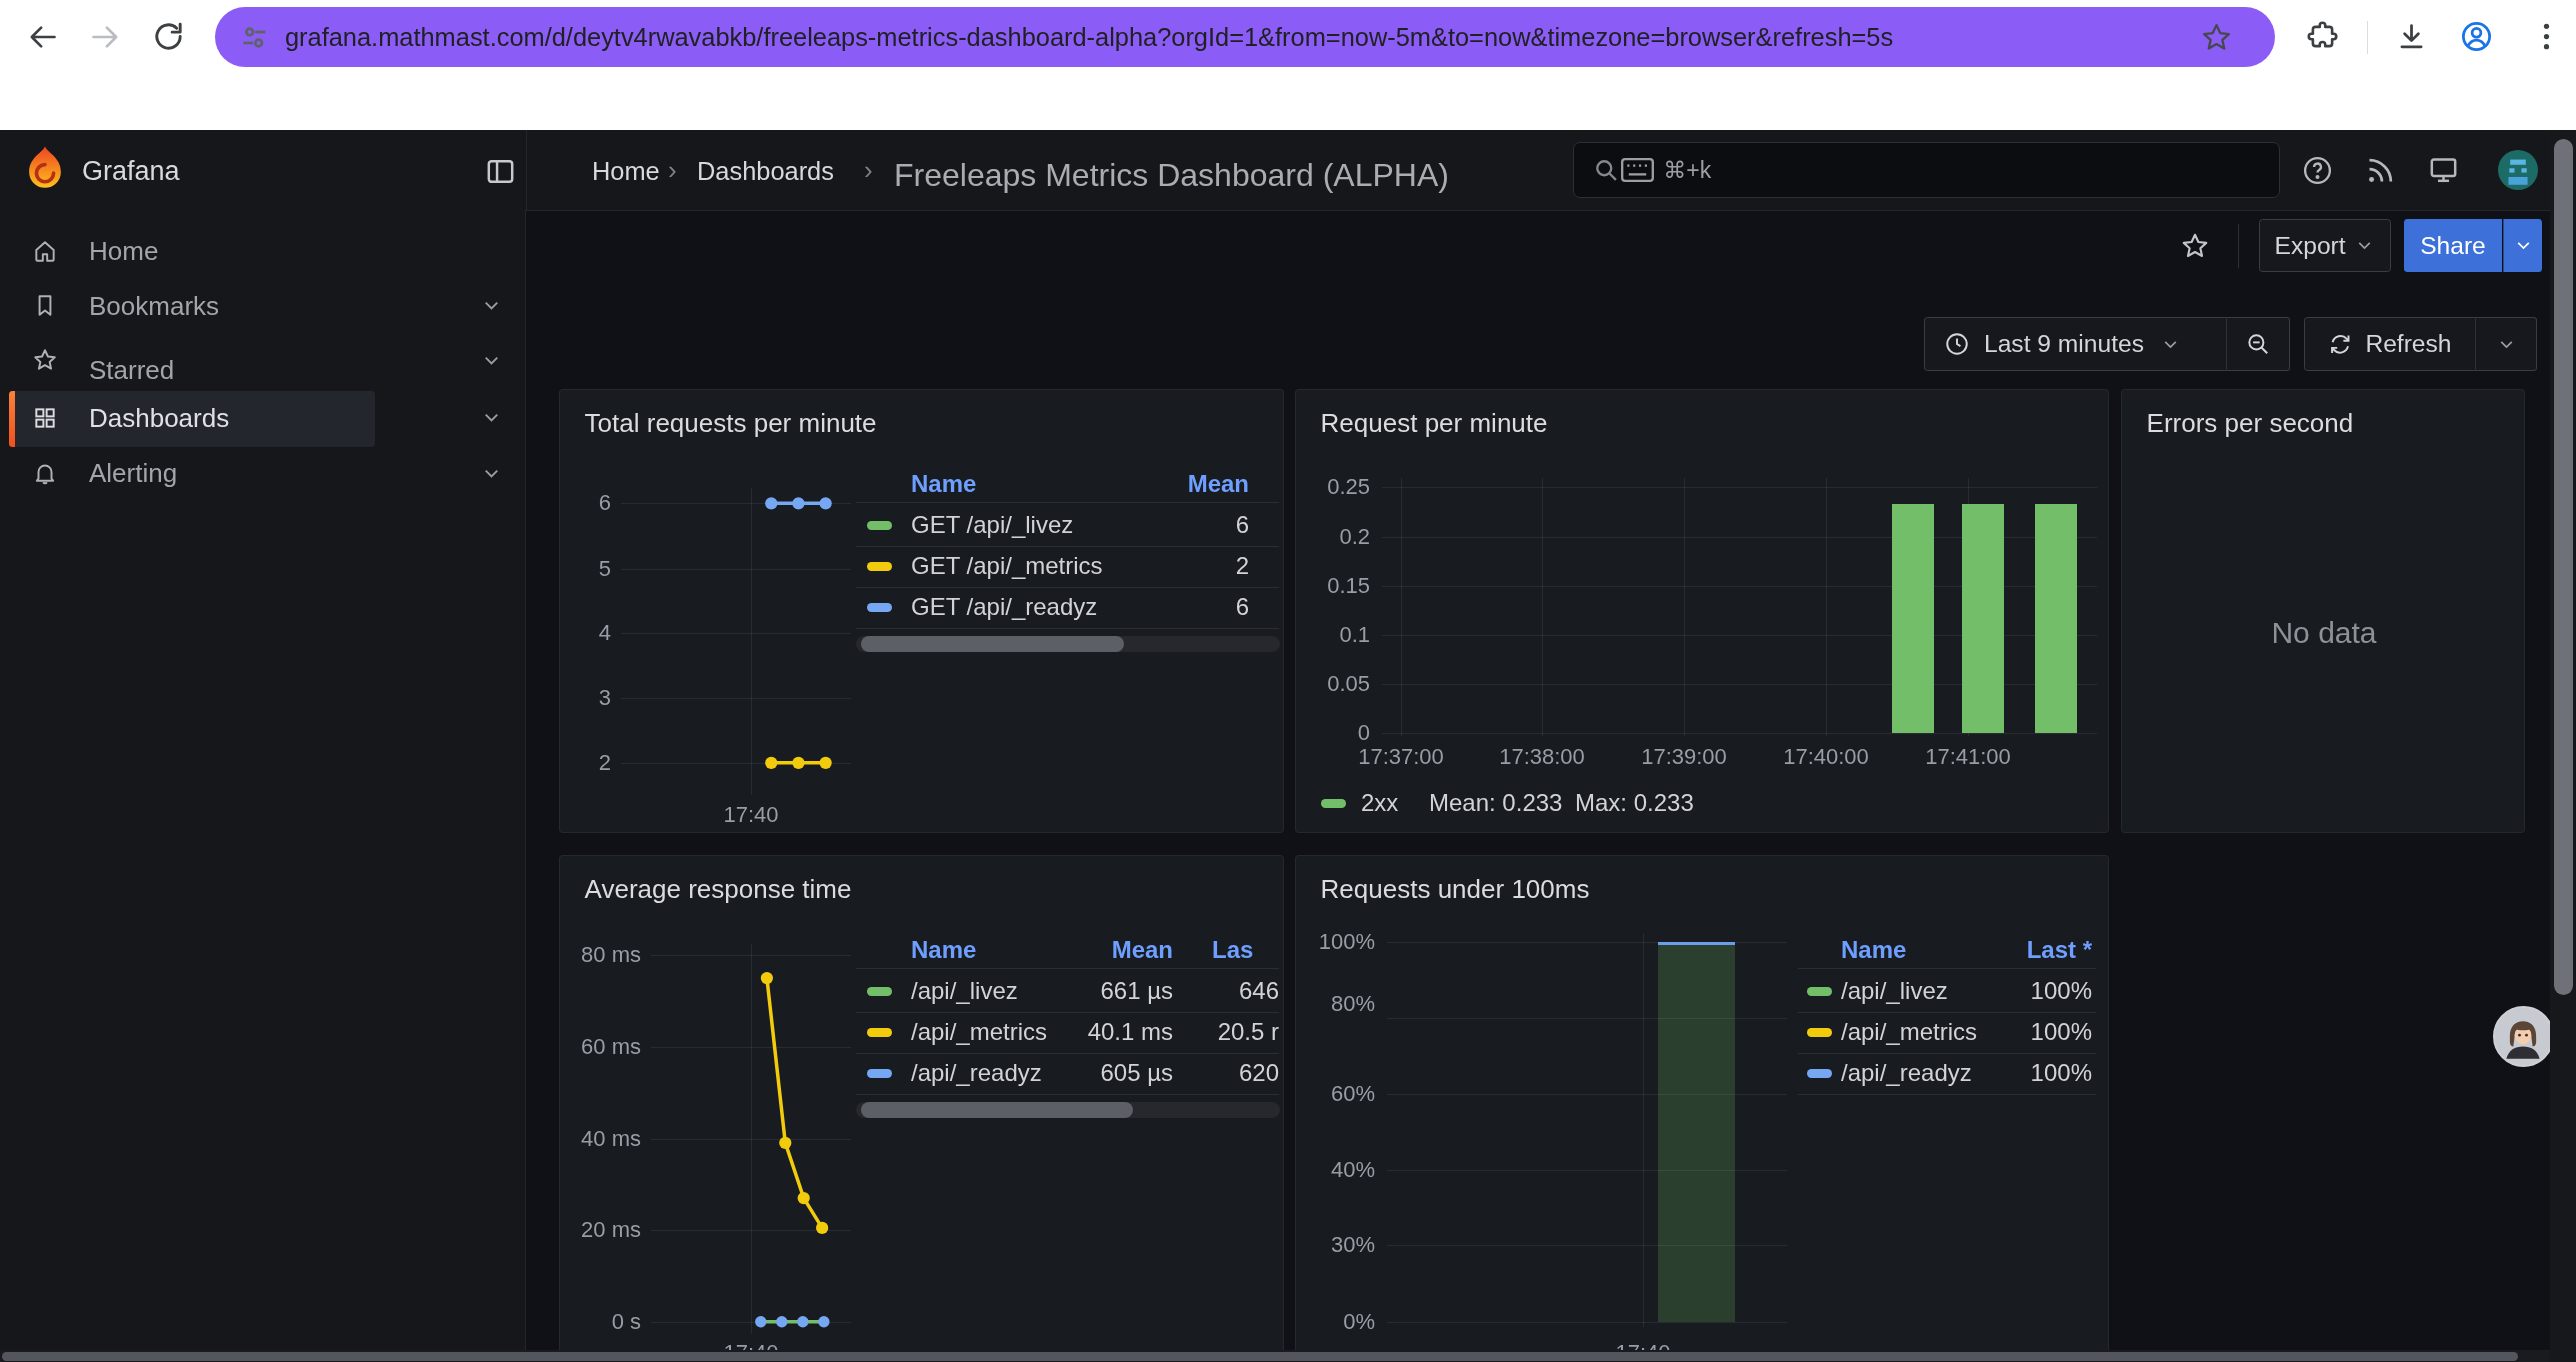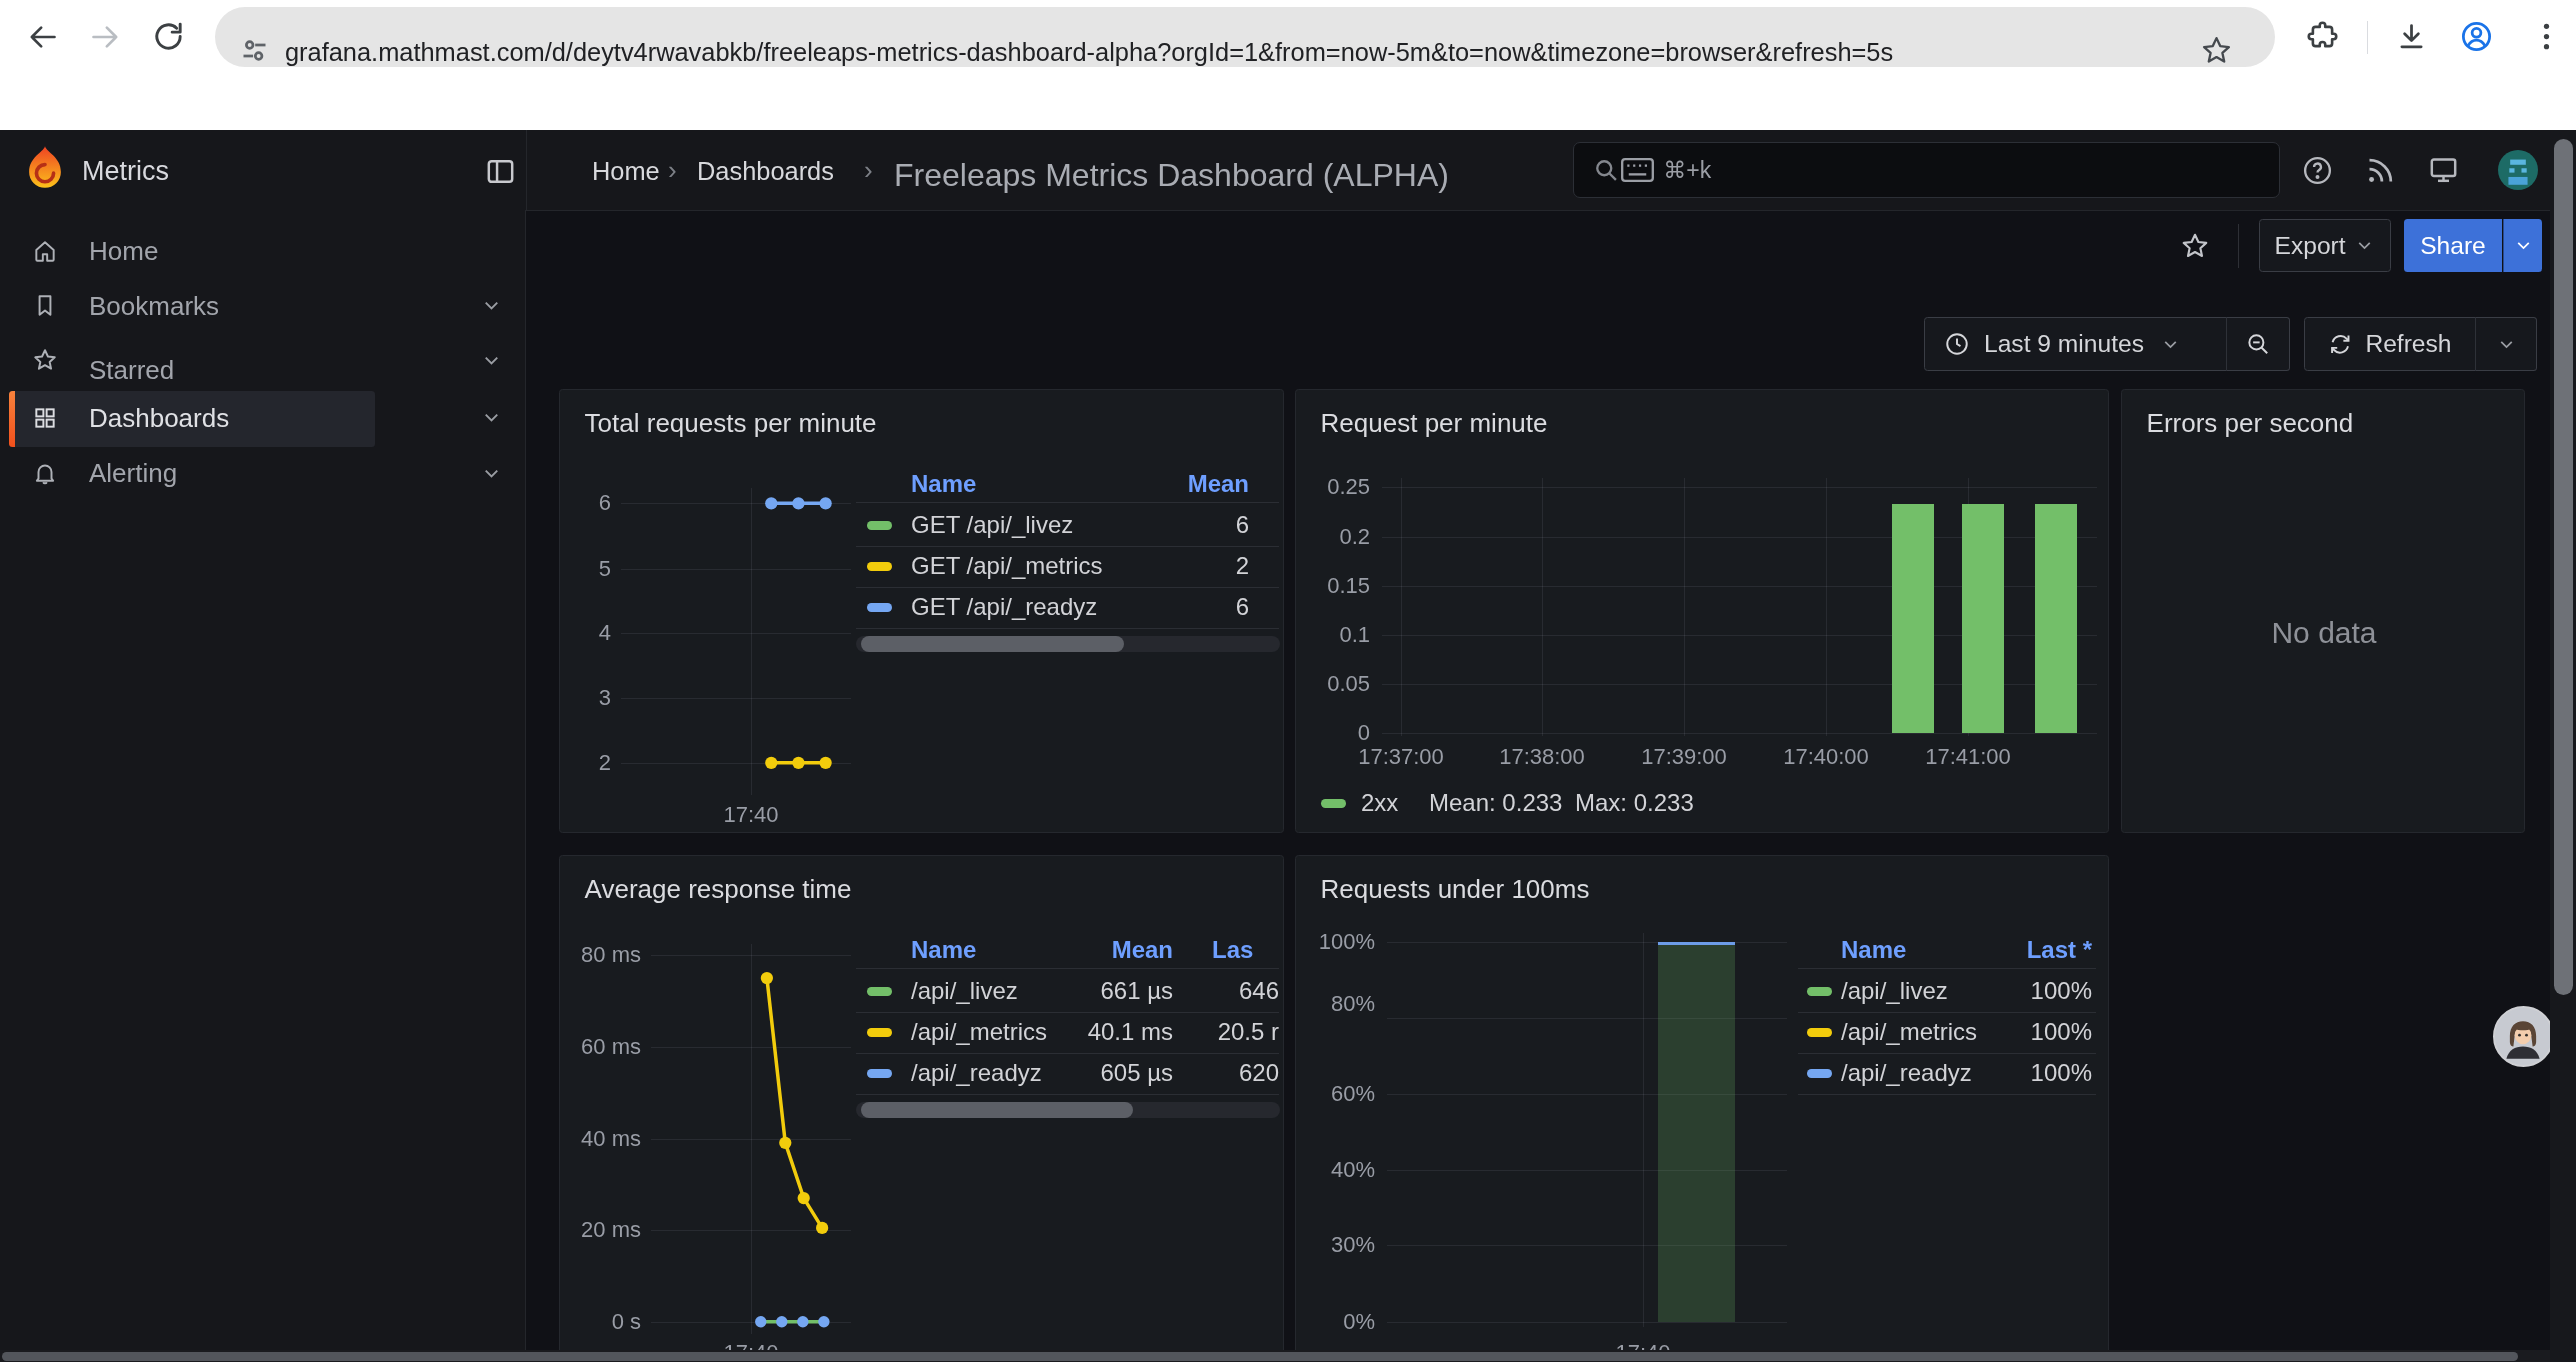--- a/index.html
+++ b/index.html
@@ -2,21 +2,21 @@
 <html style="font-size:14px"><head>
 <meta charset="utf-8">
 <style>
   html,body{margin:0;padding:0;background:#111217;font-family:"Liberation Sans",sans-serif;}
   .page{position:relative;width:2576px;height:1363px;overflow:hidden;background:#101116;}
   .abs{position:absolute;}
   svg{display:block;}
   
   .browser-toolbar{position:absolute;left:0;top:0;width:2576px;height:74px;background:#ffffff;}
   .bookmarks-bar{position:absolute;left:0;top:74px;width:2576px;height:56px;background:#ffffff;}
-  .url-bar{position:absolute;left:215px;top:7px;width:2060px;height:60px;border-radius:30px;background:#e5e5e5;display:flex;align-items:flex-end;}
+  .url-bar{position:absolute;left:215px;top:7px;width:2060px;height:60px;border-radius:30px;background:#8b5cf6;display:flex;align-items:center;}
   .url-text{font-size:25.4px;color:#202124;white-space:nowrap;overflow:hidden;}
   .chrome-sep{position:absolute;width:0.9px;background:#dadce0;}
   .bm-pill{position:absolute;display:flex;align-items:center;border-radius:24.6px;}
   .bm-label{font-size:24.6px;color:#3c4043;white-space:nowrap;}
   
   .gf-header{position:absolute;left:0;top:130px;width:2576px;height:81px;background:#16171b;border-bottom:0.9px solid #24262b;box-sizing:border-box;}
   .brand{font-size:27px;color:#d8d9de;}
   .crumb{font-size:25.4px;color:#d8d9dd;font-weight:500;white-space:nowrap;}
   .crumb-sep{font-size:26px;color:#7d8087;}
   .crumb-current{font-size:32px;color:#a9acb3;font-weight:400;white-space:nowrap;}
@@ -145,21 +145,21 @@
           <defs>
             <linearGradient id="lg" x1="0" y1="1" x2="0" y2="0">
               <stop offset="0" stop-color="#fcc21b"></stop>
               <stop offset="1" stop-color="#ef4223"></stop>
             </linearGradient>
           </defs>
           <path d="M18 1c1.5 5 13 9 13 21a13 13 0 1 1-26 0C5 10 16.5 6 18 1z" fill="url(#lg)"></path>
           <path d="M18 16a7 7 0 1 0 7 7" fill="none" stroke="#b63016" stroke-width="3" stroke-linecap="round"></path>
         </svg>
       </div>
-    <div class="abs brand" style="left:82px;top:26px;">Metrics</div>
+    <div class="abs brand" style="left:82px;top:26px;">Grafana</div>
     <div class="abs" style="left:484px;top:24.6px;">
       <svg width="33" height="33" viewBox="0 0 24 24" fill="none" stroke="#c8c9ce" stroke-width="1.8">
           <rect x="3.5" y="4.5" width="17" height="15" rx="2"></rect>
           <line x1="9.5" y1="4.5" x2="9.5" y2="19.5"></line>
         </svg>
       </div>
     <div class="abs" style="left:526px;top:0;width:0.9px;height:81px;background:#24262b;"></div>
 
     <div class="abs crumb" style="left:592px;top:27px;">Home</div>
     <div class="abs crumb-sep" style="left:668px;top:25.4px;">›</div>

